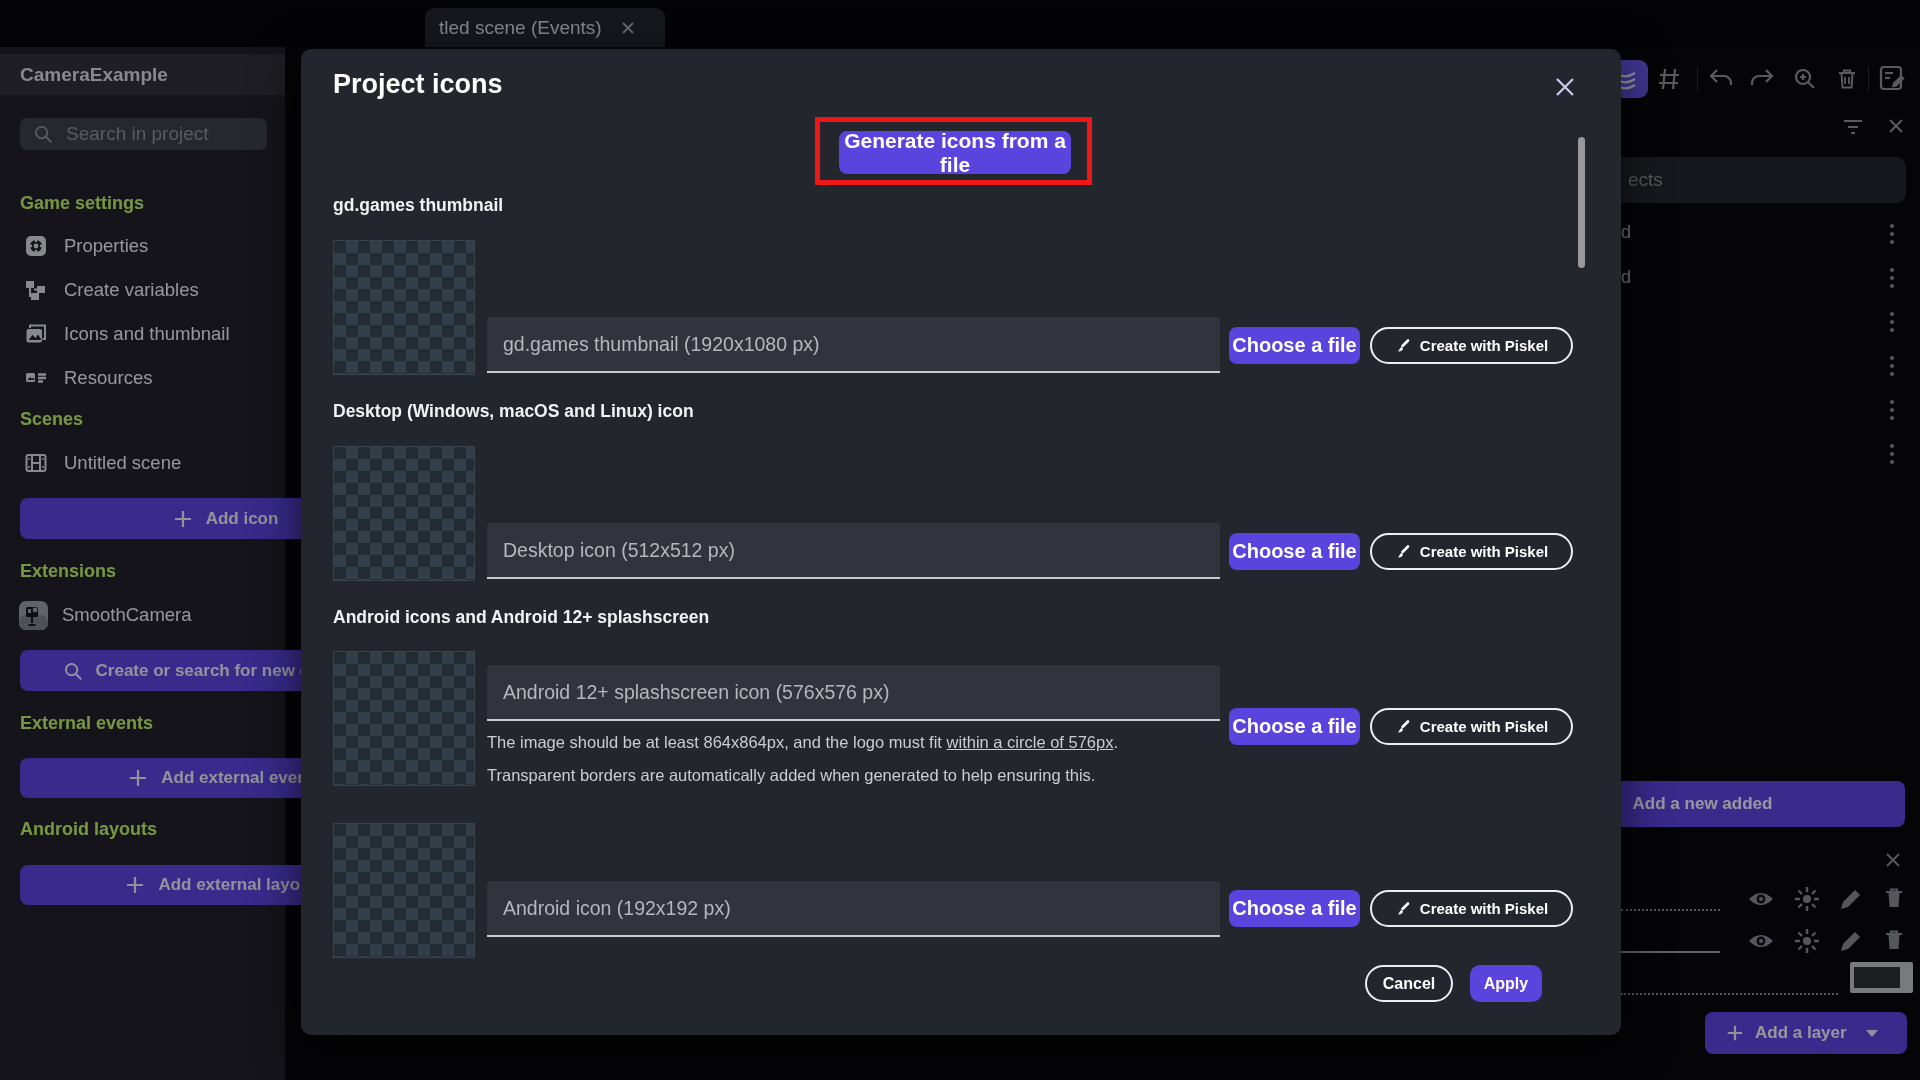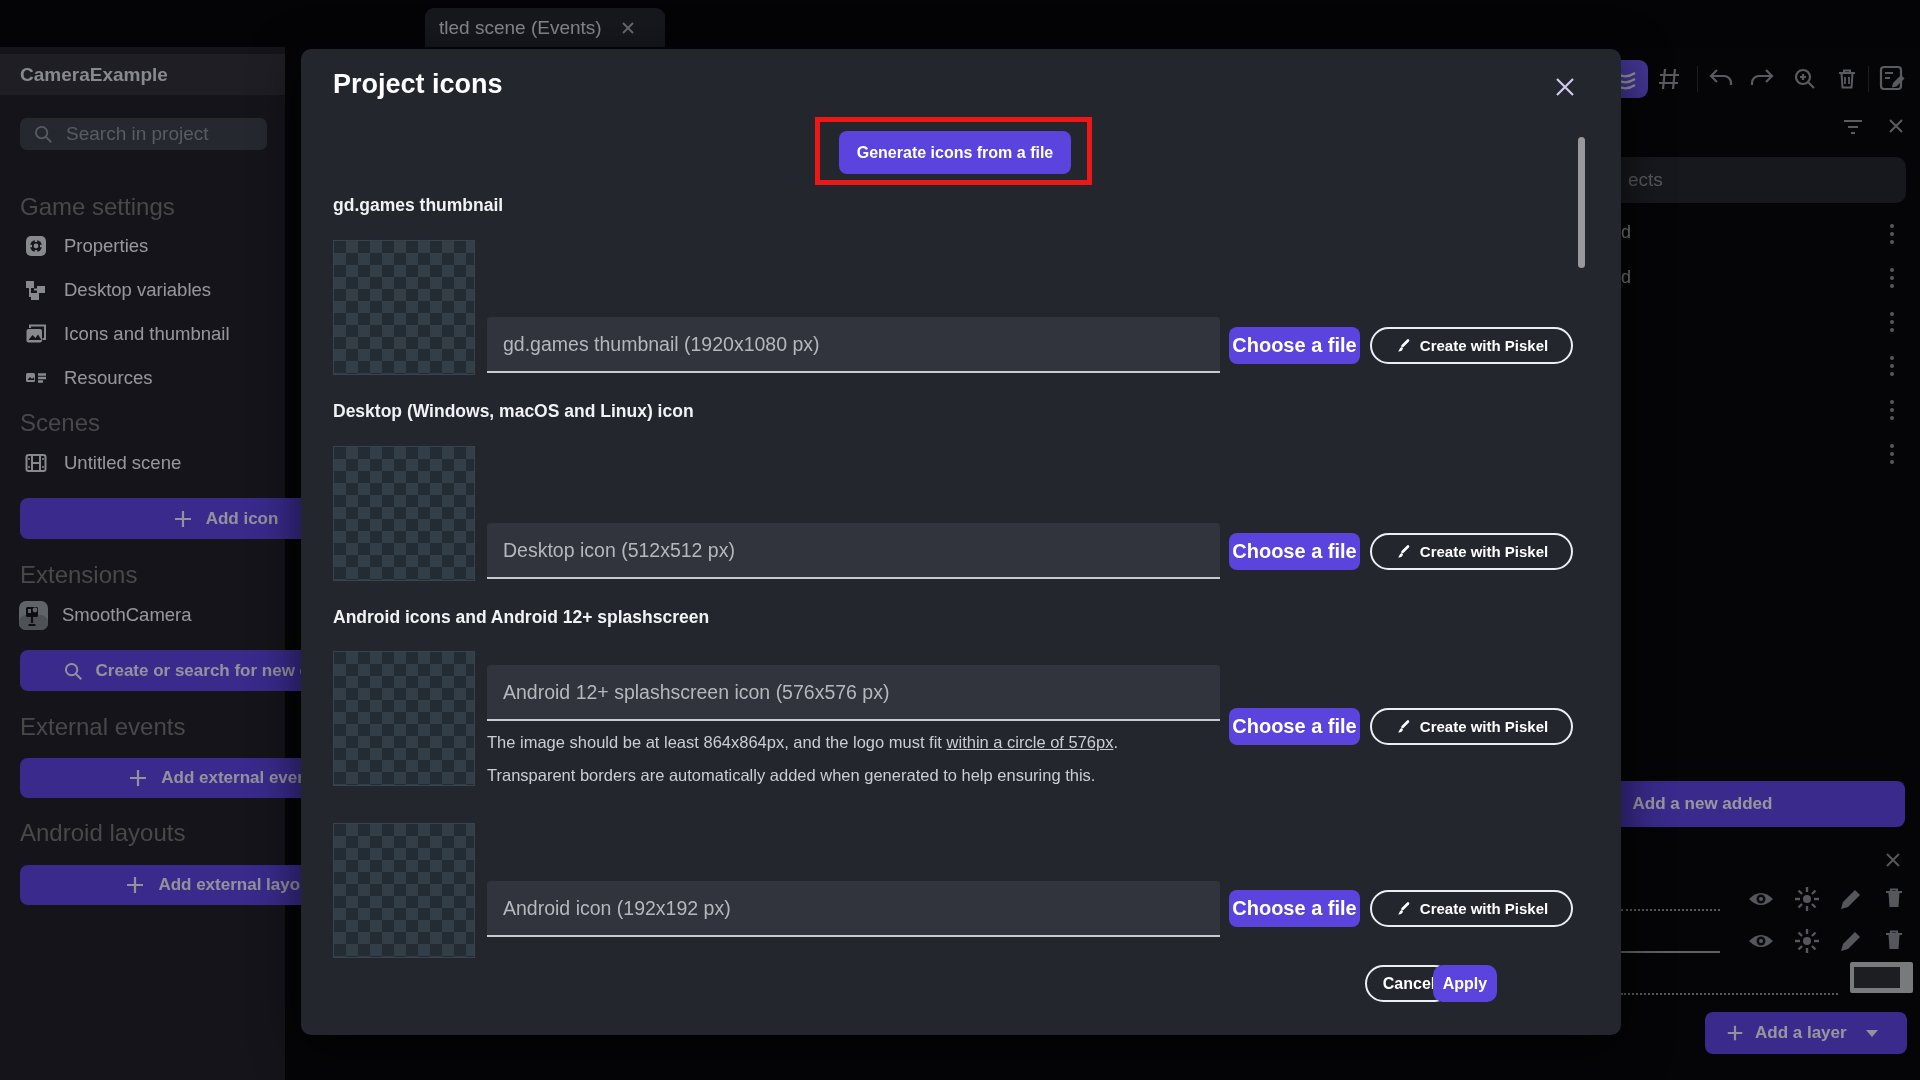--- a/index.html
+++ b/index.html
@@ -10,21 +10,21 @@
   
   .topbar{left:0;top:0;width:1920px;height:47px;background:#050507;}
   .tab{left:425px;top:8px;width:240px;height:39px;background:#25262e;border-radius:9px 9px 0 0;
        display:flex;align-items:center;gap:18px;padding:0 14px;color:#d7d8de;font-size:19px;overflow:hidden;white-space:nowrap;}
   .sidebar{left:0;top:47px;width:285px;height:1033px;background:#1f2028;}
   .sideHeaderRow{left:0;top:54px;width:285px;height:41px;background:#2f3038;display:flex;align-items:center;padding-left:20px;}
   .projName{color:#d9dbe0;font-weight:bold;font-size:19px;}
   .searchBox{left:20px;top:118px;width:247px;height:32px;background:#3d4049;border-radius:7px;display:flex;align-items:center;gap:12px;padding:0 12px;}
   .searchBox input{flex:1;background:transparent;border:none;outline:none;color:#e8eaee;font-size:19px;}
   .searchBox input::placeholder{color:#8f9199;}
-  .sideHead{color:#737373;font-weight:normal;font-size:24px;}
+  .sideHead{color:#bef264;font-weight:bold;font-size:18px;}
   .sideItem{display:flex;align-items:center;gap:16px;color:#f0f1f5;font-size:18.5px;height:44px;padding-left:24px;width:285px;}
   .sideBtn{left:20px;width:410px;height:41px;background:var(--accent);border:none;border-radius:8px;color:#eceaf8;
            font-weight:bold;font-size:17px;display:flex;align-items:center;justify-content:center;gap:12px;}
   .icon{color:#d9dbe1;flex:none;display:block;}
   
   .toolIcon{color:#8f9199;display:block;}
   .vdiv{width:1px;height:26px;background:#2c2d34;}
   .objectsBar{left:1570px;top:157px;width:336px;height:46px;background:#25262c;border-radius:10px;display:flex;align-items:center;color:#8a8b90;font-size:19px;}
   .kebab{color:#898b91;}
   .panelBtn{background:var(--accent);border:none;border-radius:8px;color:rgba(255,255,255,.93);font-weight:bold;font-size:17px;
@@ -91,21 +91,21 @@
       </svg>
     <span>Properties</span>
   </div>
   <div class="abs sideItem" style="left:0;top:268px">
     <svg class="icon" width="24" height="24" viewBox="0 0 24 24">
       <rect x="2" y="3" width="8" height="7" fill="currentColor"></rect>
       <rect x="13" y="8" width="8" height="7" fill="currentColor"></rect>
       <rect x="7" y="15" width="8" height="7" fill="currentColor"></rect>
       <path d="M6 10v9 M10 11.5h3" stroke="currentColor" stroke-width="2" fill="none"></path>
       </svg>
-    <span>Desktop variables</span>
+    <span>Create variables</span>
   </div>
   <div class="abs sideItem" style="left:0;top:312px">
     <svg class="icon" width="24" height="24" viewBox="0 0 24 24">
       <path d="M6 6 V3.5 H21 V17 h-2.5" fill="none" stroke="currentColor" stroke-width="2"></path>
       <rect x="2.5" y="7" width="15.5" height="13.5" rx="2" fill="currentColor"></rect>
       <path d="M4.5 18 l4-5 3 3 2.5-3.5 3.5 5.5z" fill="#1f2028"></path>
       </svg>
     <span>Icons and thumbnail</span>
   </div>
   <div class="abs sideItem" style="left:0;top:356px">
@@ -308,21 +308,21 @@
 
   <div class="abs overlay"></div>
 
   <div class="abs modal">
     <div class="abs mtitle" style="left:32px;top:20px">Project icons</div>
     <svg class="abs" style="left:1252px;top:26px;color:#cfc9ea" width="24" height="24" viewBox="0 0 24 24">
       <path d="M4 4 L20 20 M20 4 L4 20" stroke="currentColor" stroke-width="2.2" fill="none"></path>
       </svg>
     <div class="abs scrollThumb" style="left:1277px;top:88px"></div>
 
-    <button class="abs btnP" style="left:538px;top:82px;width:232px;height:43px;font-size:16px">
+    <button class="abs btnP" style="left:538px;top:82px;width:232px;height:43px;font-size:21px">
       <span>Generate icons from a file</span>
     </button>
 
     <div class="abs shead" style="left:32px;top:146px">gd.games thumbnail</div>
     <div class="abs checker" style="left:32px;top:191px"></div>
     <div class="abs field" style="left:186px;top:268px">
       <input placeholder="gd.games thumbnail (1920x1080 px)" style="">
     </div>
     <button class="abs btnP" style="left:928px;top:278px;width:131px;height:37px">
       <span>Choose a file</span>
@@ -382,19 +382,19 @@
       <svg width="16" height="16" viewBox="0 0 16 16" style="color:#fff">
         <path d="M13 2.5 L7.5 8" stroke="currentColor" stroke-width="2.6" stroke-linecap="round"></path>
         <path d="M6.5 9 C4.8 9.6 4.6 11.8 3.2 13.4 C5.4 13.6 7.6 12.8 8 10.6 Z" fill="currentColor"></path>
         </svg>
       <span>Create with Piskel</span>
     </button>
 
     <button class="abs btnO" style="left:1064px;top:916px;width:88px;height:37px;border-radius:19px;font-size:16px">
       <span>Cancel</span>
     </button>
-    <button class="abs btnP" style="left:1132px;top:916px;width:64px;height:37px;border-radius:10px;font-size:16px">
+    <button class="abs btnP" style="left:1169px;top:916px;width:72px;height:37px;border-radius:10px;font-size:16px">
       <span>Apply</span>
     </button>
   </div>
 
   <div class="abs redRect"></div>
 </div>
 
 </body></html>

